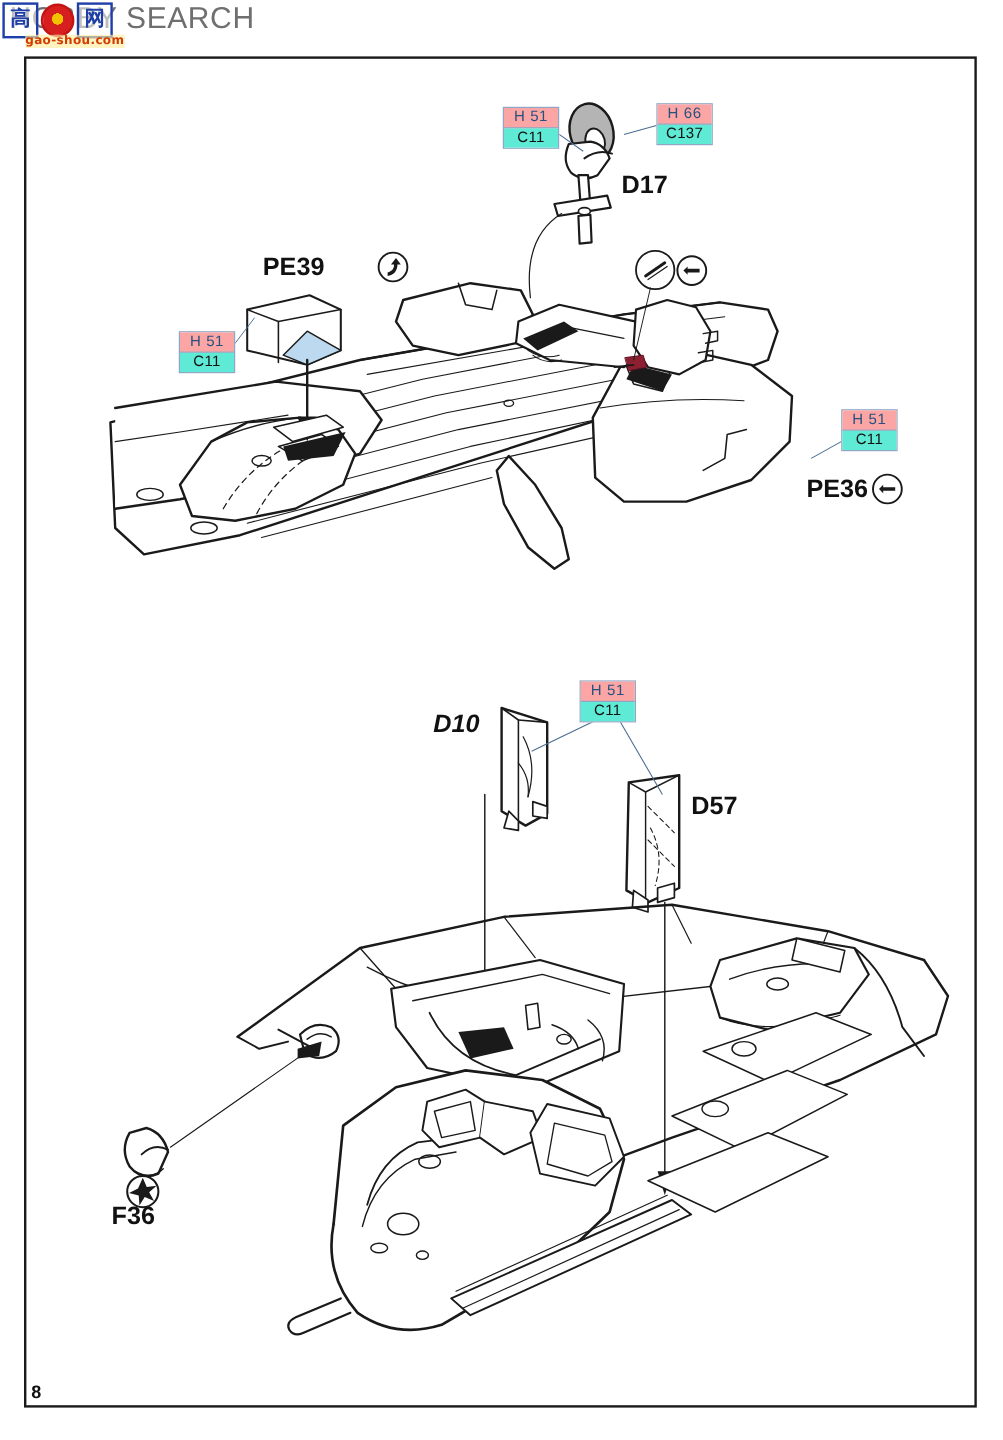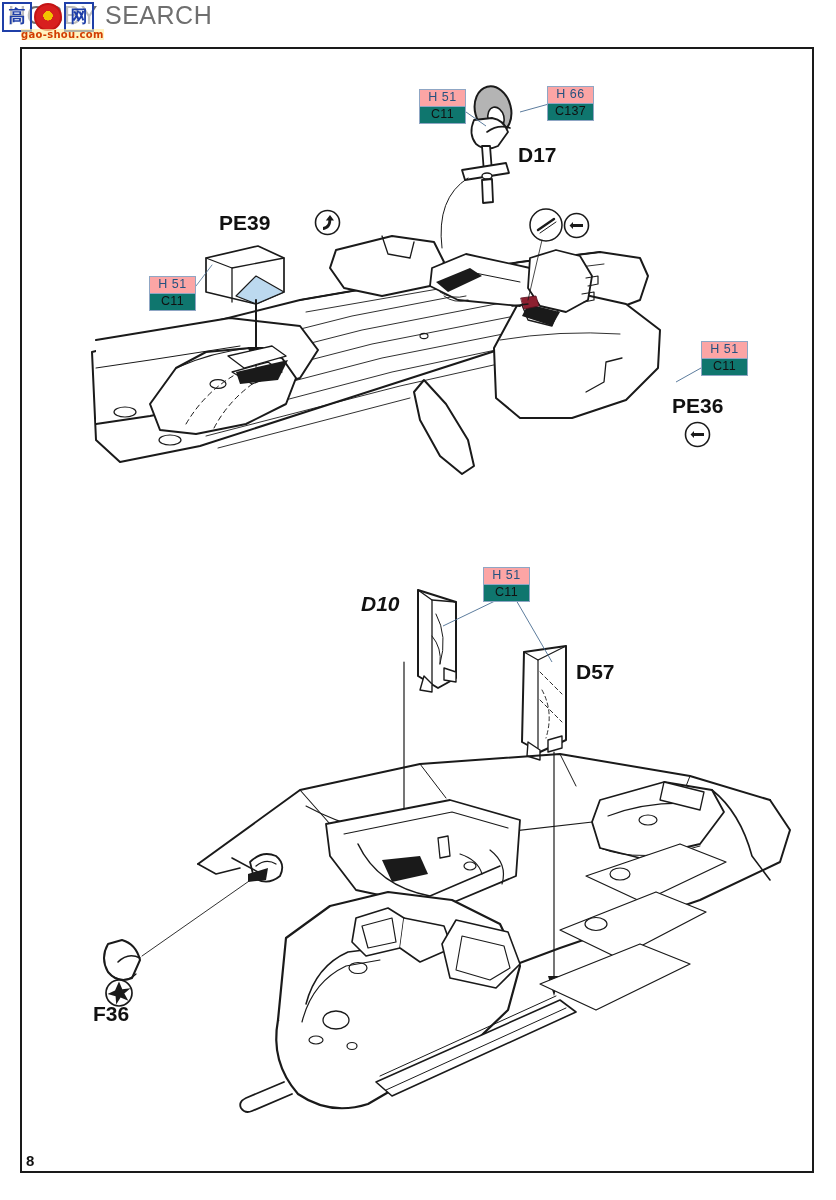--- a/index.html
+++ b/index.html
@@ -126,21 +126,21 @@
     background: #fca5a5;
     border-bottom: 1px solid #8fa6c4;
     letter-spacing: 0.5px;
   }
   .paint-box .pb-bot {
     height: 16px;
     line-height: 15px;
     text-align: center;
     font-size: 12.5px;
     color: #111111;
-    background: #0f766e;
+    background: #5eead4;
     letter-spacing: 0.3px;
   }
 
   
   .part-label {
     position: absolute;
     font-size: 21px;
     font-weight: bold;
     color: #111111;
     z-index: 22;
@@ -326,21 +326,21 @@
     <span class="lg-text">PE39</span>
     <span class="sym" style="position:relative; left:0; top:0;">
       <svg width="27" height="27" viewBox="0 0 27 27">
         <circle cx="13.5" cy="13.5" r="12" fill="#ffffff" stroke="#1a1a1a" stroke-width="1.6"></circle>
         <path d="M16,6 L20,11.5 L17.2,11.5 C17.2,17 14,20.5 9,21 L9,18
                  C12.6,17.4 14.4,15 14.4,11.5 L11.8,11.5 Z" fill="#1a1a1a"></path>
       </svg>
     </span>
   </div>
 
-  <div class="lab-group" style="left:672px; top:394px;flex-direction:column;">
+  <div class="lab-group" style="left:672px; top:394px;">
     <span class="lg-text">PE36</span>
     <span class="sym" style="position:relative; left:0; top:0;">
       <svg width="27" height="27" viewBox="0 0 27 27">
         <circle cx="13.5" cy="13.5" r="12" fill="#ffffff" stroke="#1a1a1a" stroke-width="1.6"></circle>
         <path d="M6.5,13.5 L10,10 L10,12 L20,12 L20,15 L10,15 L10,17 Z" fill="#1a1a1a"></path>
       </svg>
     </span>
   </div>
 
   <svg class="art" width="836" height="1200" viewBox="0 0 836 1200" xmlns="http://www.w3.org/2000/svg" style="z-index:5;">

